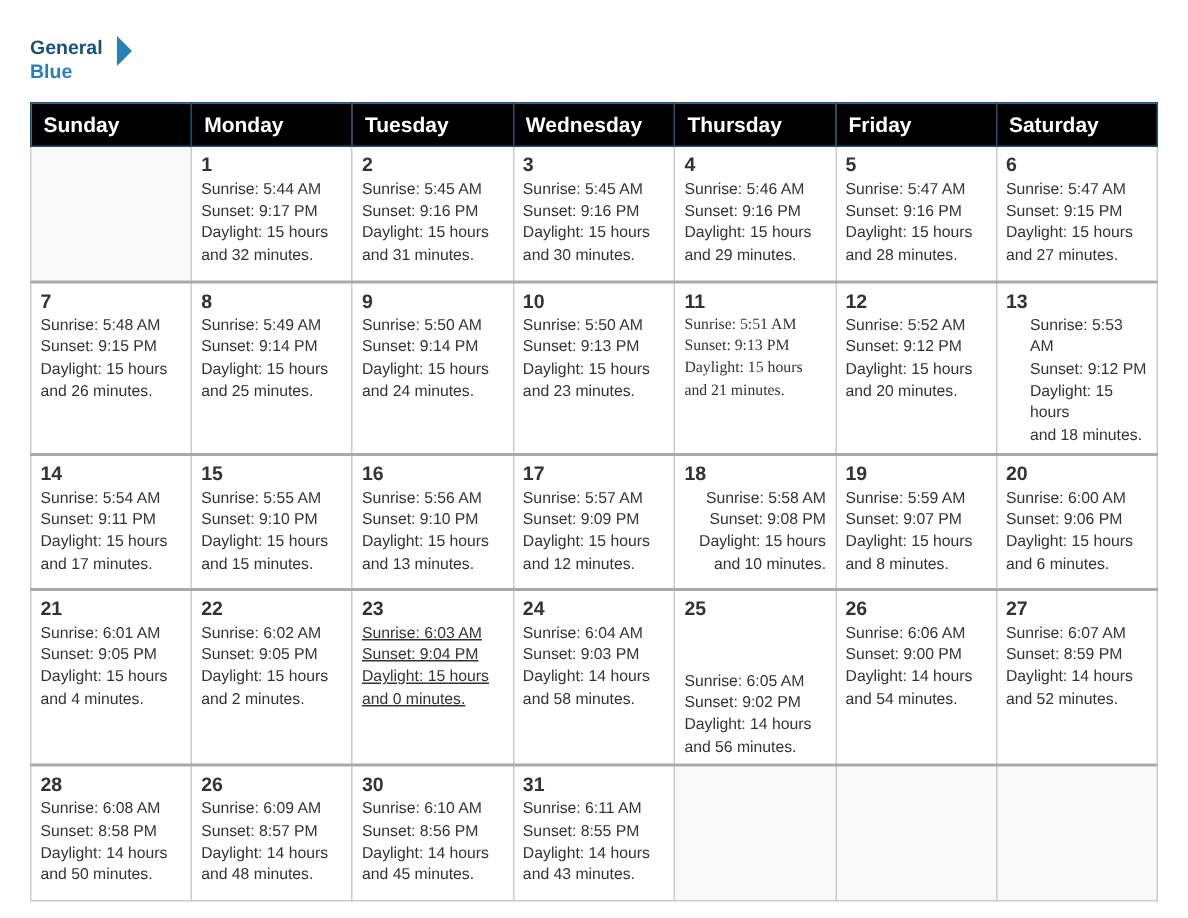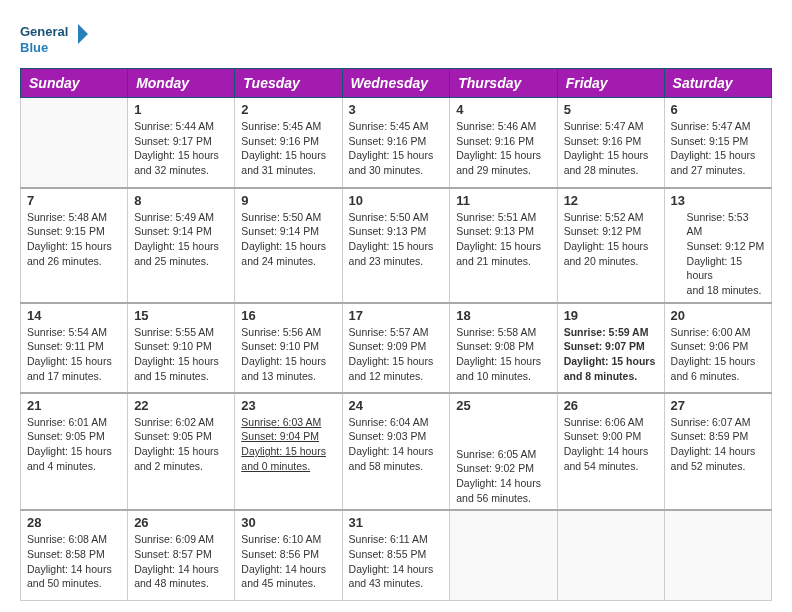--- a/index.html
+++ b/index.html
@@ -31,27 +31,26 @@
     .location {
       font-size: 16px;
       color: #555;
     }
     .calendar {
       width: 100%;
       border-collapse: collapse;
       border: 1px solid #ccc;
     }
     .calendar th {
-      background-color: #a21caf;
+      background-color: #000000;
       color: #fff;
       text-align: left;
       padding: 6px 8px;
       font-size: 14px;
       border: 1px solid #1a5276;
-      font-style: italic;
     }
     .calendar td {
       vertical-align: top;
       border: 1px solid #ccc;
       padding: 4px 6px;
       font-size: 11px;
       color: #333;
       width: 108px;
       min-height: 80px;
       height: 90px;
@@ -172,21 +171,21 @@
         </td>
         <td>
           <span class="day-num">10</span>
           <div class="cell-info" style="white-space: pre-line;">Sunrise: 5:50 AM
 Sunset: 9:13 PM
 Daylight: 15 hours
 and 23 minutes.</div>
         </td>
         <td>
           <span class="day-num">11</span>
-          <div class="cell-info" style="white-space: pre-line;">Sunrise: 5:51 AM
+          <div class="cell-info" style="white-space: pre-line; font-family: Liberation Serif, serif;">Sunrise: 5:51 AM
 Sunset: 9:13 PM
 Daylight: 15 hours
 and 21 minutes.</div>
         </td>
         <td>
           <span class="day-num">12</span>
           <div class="cell-info" style="white-space: pre-line;">Sunrise: 5:52 AM
 Sunset: 9:12 PM
 Daylight: 15 hours
 and 20 minutes.</div>
@@ -223,28 +222,28 @@
         </td>
         <td>
           <span class="day-num">17</span>
           <div class="cell-info" style="white-space: pre-line;">Sunrise: 5:57 AM
 Sunset: 9:09 PM
 Daylight: 15 hours
 and 12 minutes.</div>
         </td>
         <td>
           <span class="day-num">18</span>
-          <div class="cell-info" style="white-space: pre-line;">Sunrise: 5:58 AM
+          <div class="cell-info" style="white-space: pre-line; text-align: right;">Sunrise: 5:58 AM
 Sunset: 9:08 PM
 Daylight: 15 hours
 and 10 minutes.</div>
         </td>
         <td>
           <span class="day-num">19</span>
-          <div class="cell-info" style="white-space: pre-line; font-weight: bold;">Sunrise: 5:59 AM
+          <div class="cell-info" style="white-space: pre-line;">Sunrise: 5:59 AM
 Sunset: 9:07 PM
 Daylight: 15 hours
 and 8 minutes.</div>
         </td>
         <td>
           <span class="day-num">20</span>
           <div class="cell-info" style="white-space: pre-line;">Sunrise: 6:00 AM
 Sunset: 9:06 PM
 Daylight: 15 hours
 and 6 minutes.</div>

